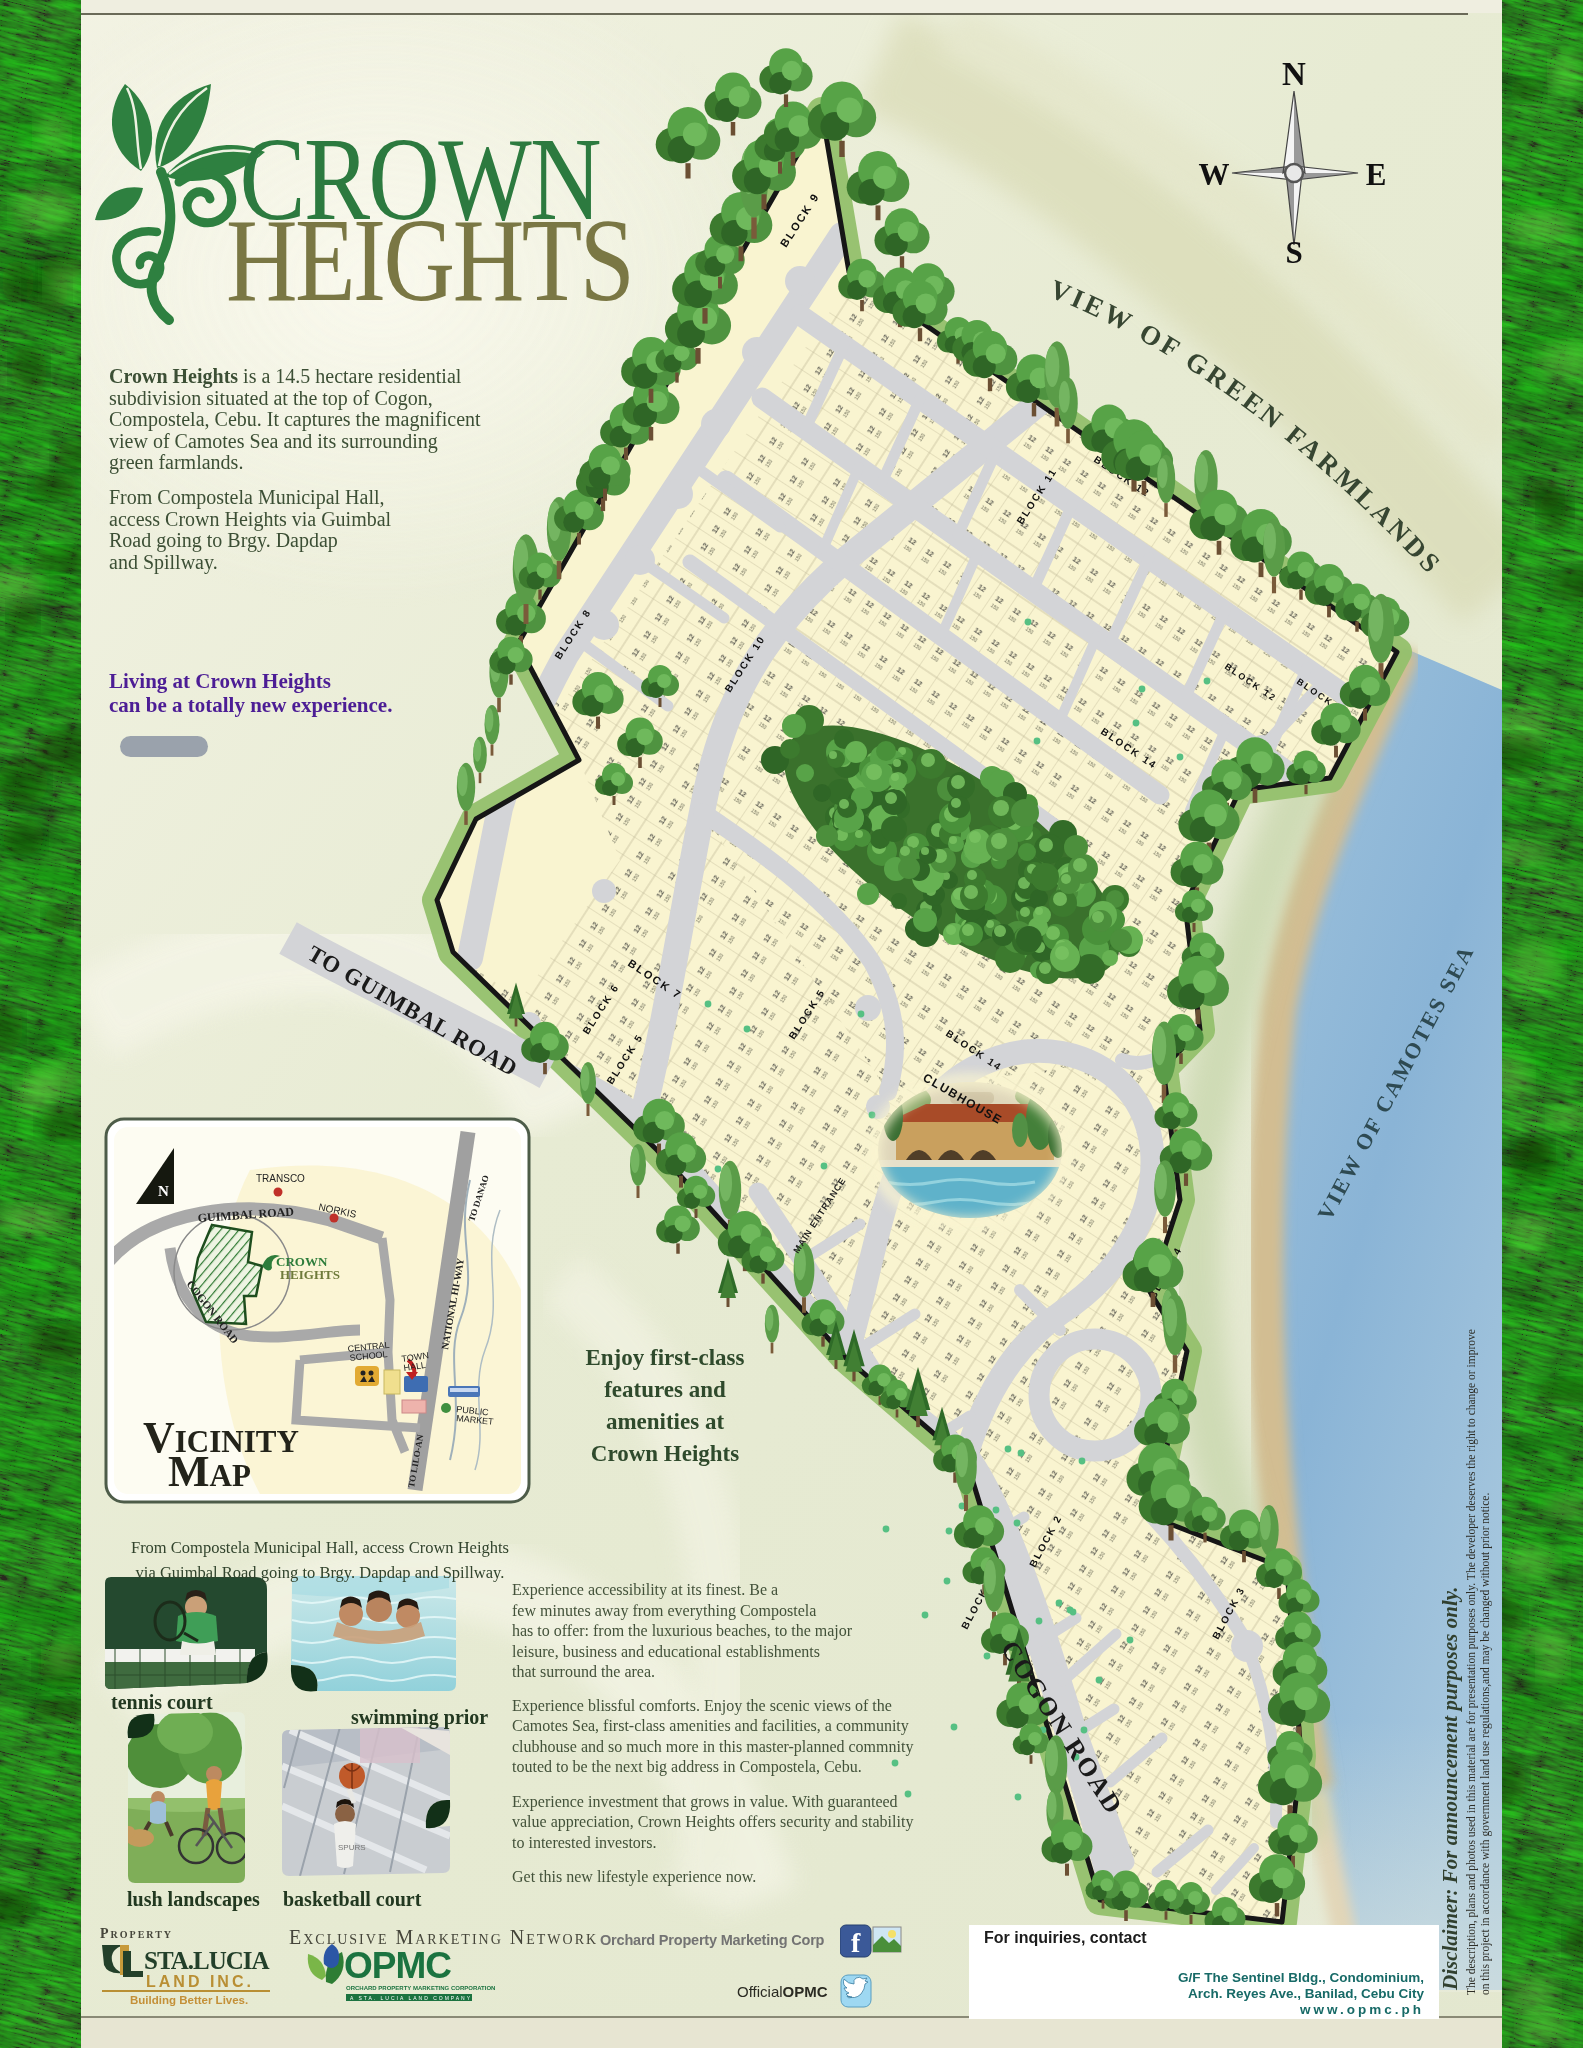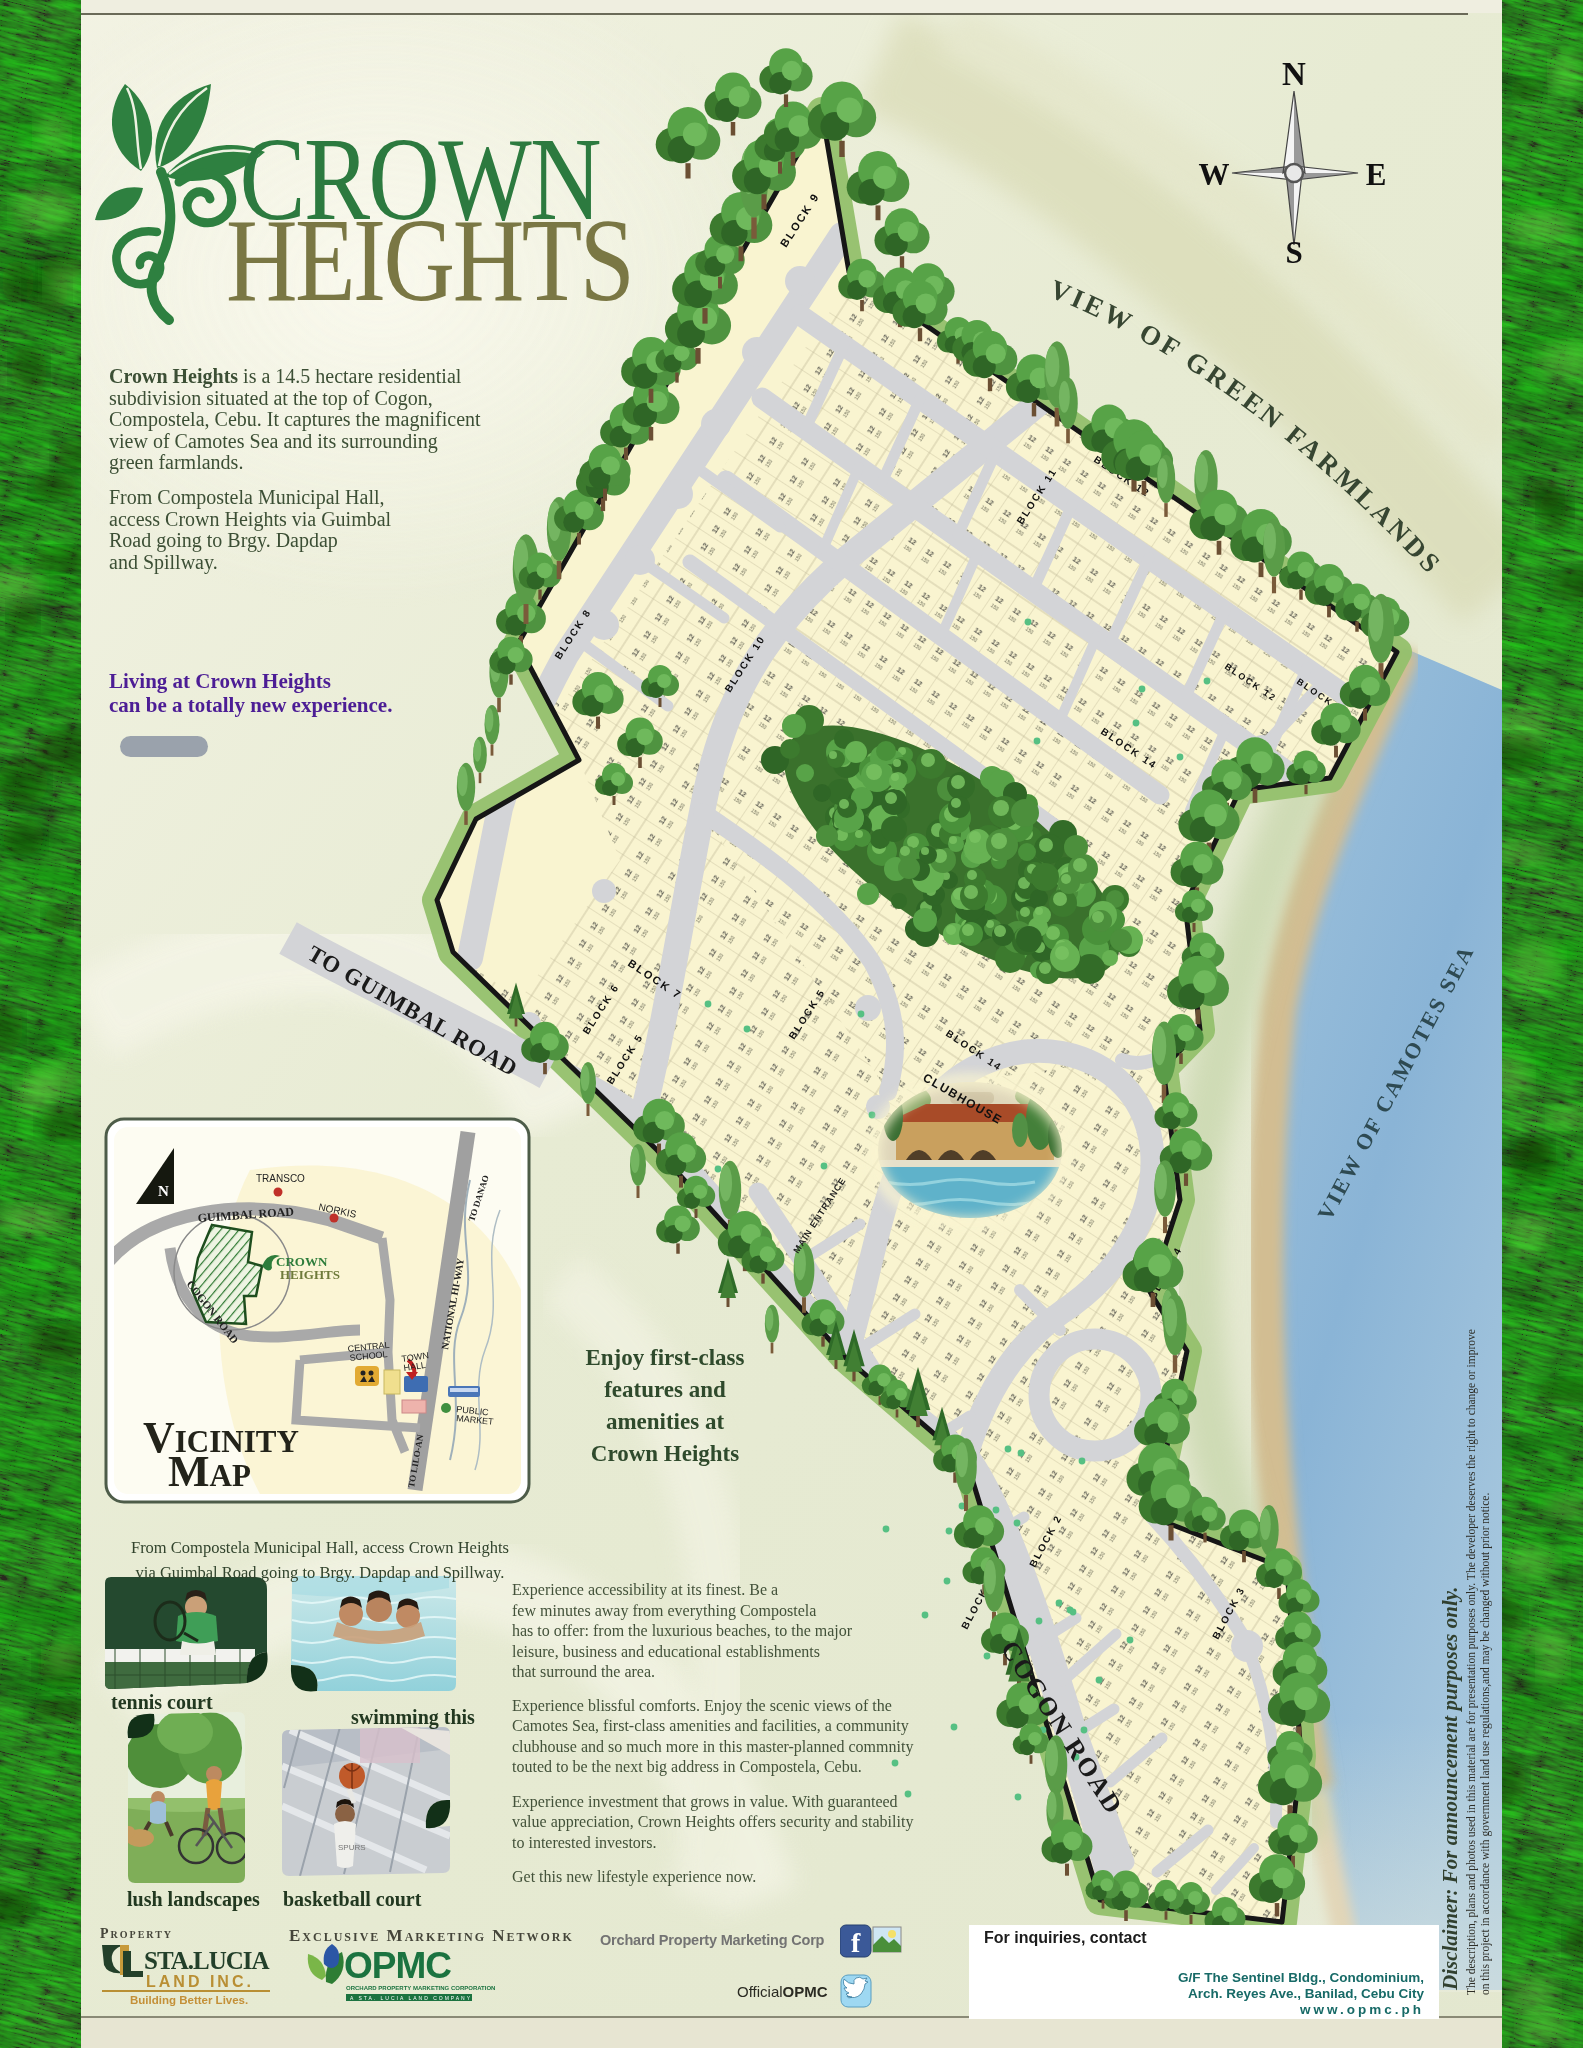--- a/index.html
+++ b/index.html
@@ -985,36 +985,36 @@
 
 <div class="abs" style="left:120px;top:736px;width:88px;height:21px;border-radius:11px;background:#9aa2ac"></div>
 
 <div class="abs" style="left:565px;top:1342px;width:200px;font-size:23px;line-height:32px;color:#2f4a2c;font-weight:bold;text-align:center">
 Enjoy first-class<br>features and<br>amenities at<br>Crown Heights</div>
 
 <div class="abs" style="left:100px;top:1535px;width:440px;font-size:16.5px;line-height:25px;color:#31432c;text-align:center">
 From Compostela Municipal Hall, access Crown Heights<br>via Guimbal Road going to Brgy. Dapdap and Spillway.</div>
 
 <div class="abs" style="left:111px;top:1691px;font-size:20px;font-weight:bold;color:#223820">tennis court</div>
-<div class="abs" style="left:351px;top:1706px;font-size:20px;font-weight:bold;color:#223820">swimming this</div>
+<div class="abs" style="left:351px;top:1706px;font-size:20px;font-weight:bold;color:#223820">swimming prior</div>
 <div class="abs" style="left:127px;top:1888px;font-size:20px;font-weight:bold;color:#223820">lush landscapes</div>
 <div class="abs" style="left:283px;top:1888px;font-size:20px;font-weight:bold;color:#223820">basketball court</div>
 
 <div class="abs" style="left:512px;top:1580px;width:560px;font-size:16px;line-height:20.5px;color:#43523a">
 Experience accessibility at its finest. Be a<br>few minutes away from everything Compostela<br>has to offer: from the luxurious beaches, to the major<br>leisure, business and educational establishments<br>that surround the area.
 <div style="height:13px"></div>
 Experience blissful comforts. Enjoy the scenic views of the<br>Camotes Sea, first-class amenities and facilities, a community<br>clubhouse and so much more in this master-planned commnity<br>touted to be the next big address in Compostela, Cebu.
 <div style="height:14px"></div>
 Experience investment that grows in value. With guaranteed<br>value appreciation, Crown Heights offers security and stability<br>to interested investors.
 <div style="height:14px"></div>
 Get this new lifestyle experience now.
 </div>
 
 <div class="abs" style="left:100px;top:1926px;font-size:14px;letter-spacing:2px;color:#45453a;font-variant:small-caps;font-weight:bold">Property</div>
-<div class="abs" style="left:289px;top:1926px;font-size:17px;letter-spacing:2px;color:#45453a;font-variant:small-caps;font-weight:bold">Exclusive Marketing Network</div>
+<div class="abs" style="left:289px;top:1926px;font-size:20px;letter-spacing:2px;color:#45453a;font-variant:small-caps;font-weight:normal">Exclusive Marketing Network</div>
 
 <svg class="abs" style="left:100px;top:1943px" width="175" height="68" viewBox="0 0 175 68">
 <path d="M2,2 h22 q-14,4 -12,16 q2,10 12,12 q-16,2 -20,-8 z" fill="#23402a"></path>
 <rect x="20" y="2" width="9" height="30" fill="#c79a3a"></rect>
 <path d="M31,8 v20 h12 v6 h-20 v-26 z" fill="#23402a"></path>
 <text x="44" y="26" font-family="Liberation Serif,serif" font-weight="bold" font-size="25" fill="#23402a" letter-spacing="-1">STA.LUCIA</text>
 <text x="46" y="44" font-family="Liberation Sans,sans-serif" font-weight="bold" font-size="16" fill="#b98f34" letter-spacing="3">LAND INC.</text>
 <rect x="2" y="47" width="168" height="2" fill="#b98f34"></rect>
 <text x="30" y="61" font-family="Liberation Sans,sans-serif" font-weight="bold" font-size="11.5" fill="#c49038">Building Better Lives.</text>
 </svg>

